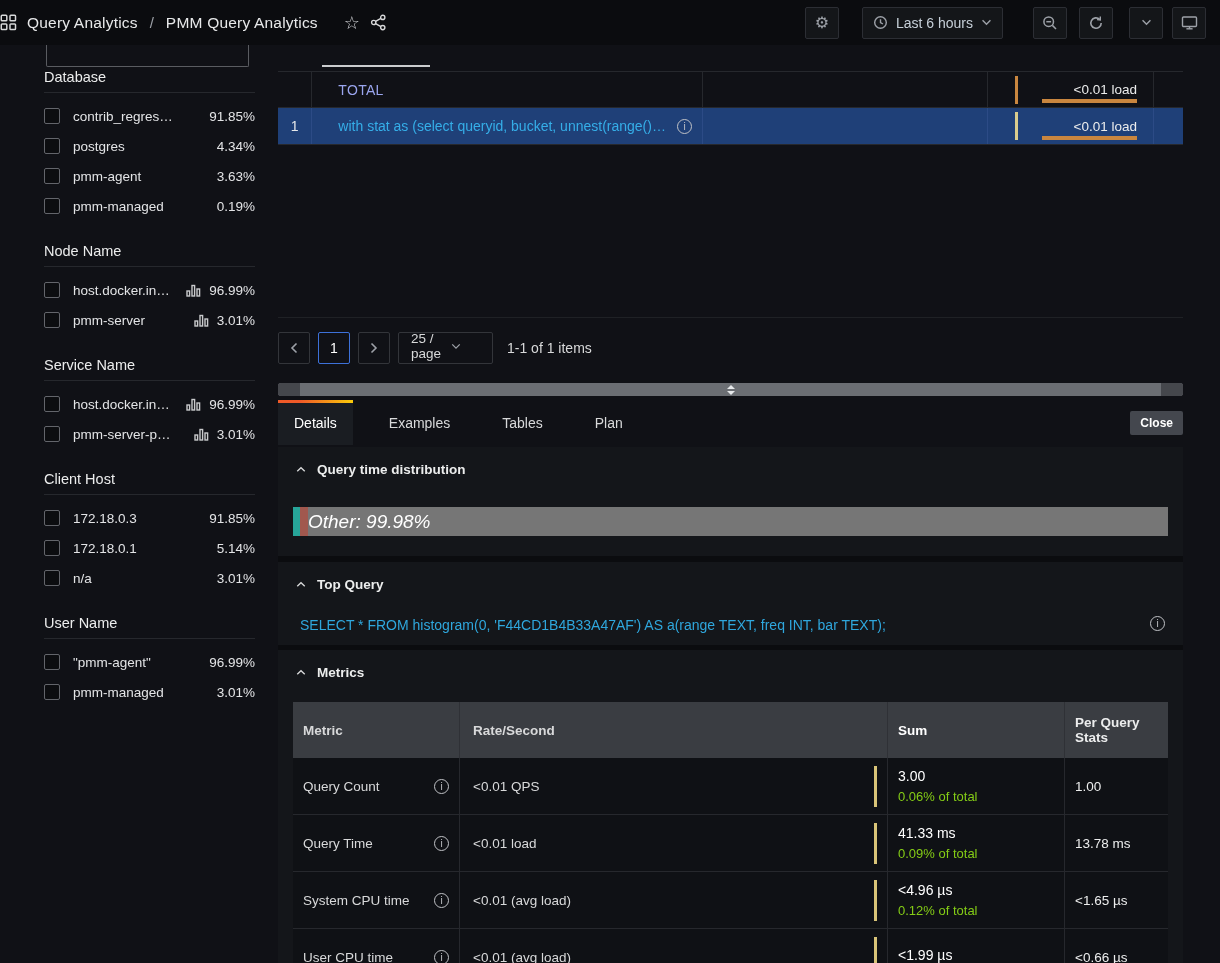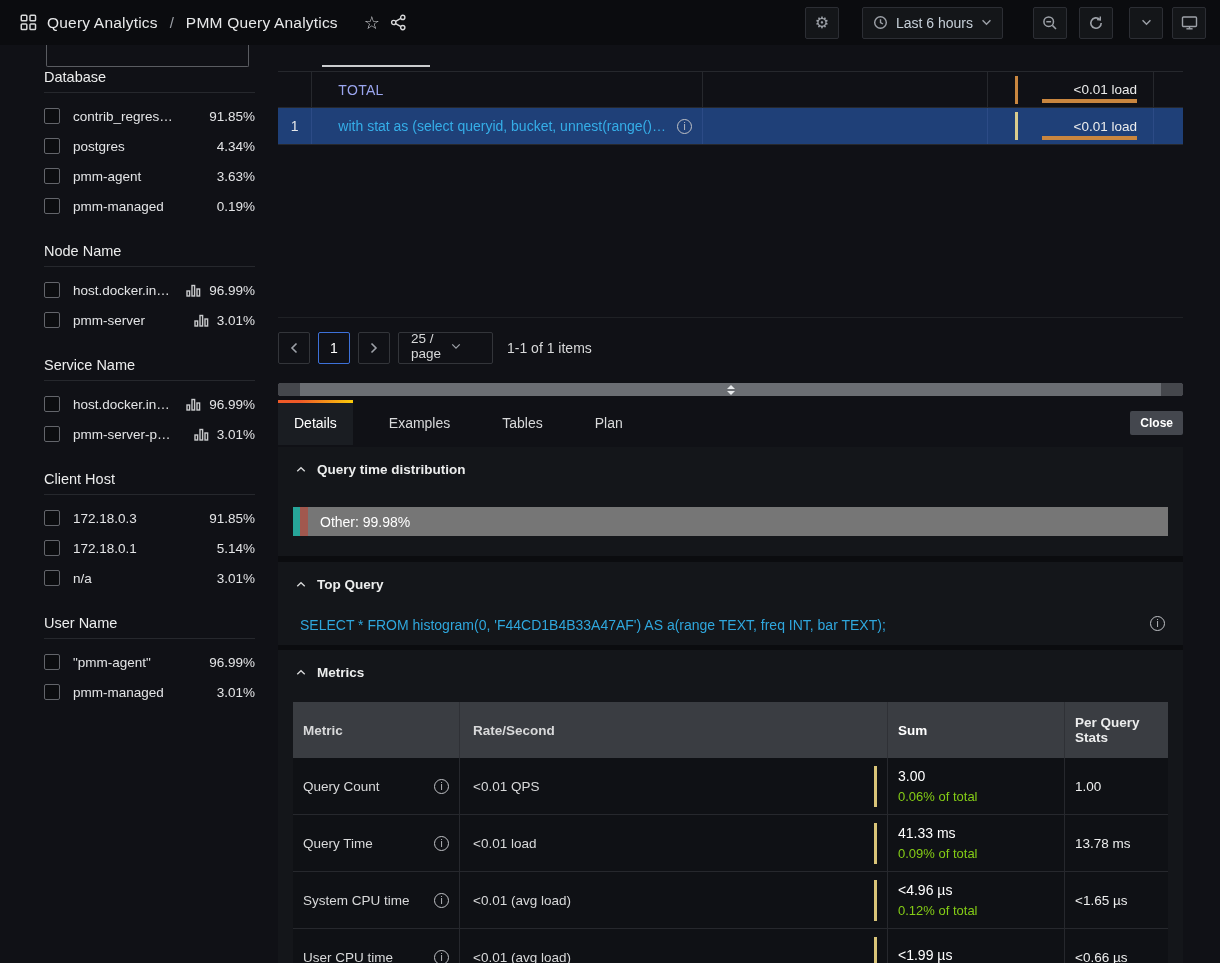--- a/index.html
+++ b/index.html
@@ -2,21 +2,21 @@
 <html><head>
 <meta charset="utf-8">
 <style>
   * { margin:0; padding:0; box-sizing:border-box; }
   html,body { width:1220px; height:963px; overflow:hidden; }
   body { background:#101116; font-family:"Liberation Sans","DejaVu Sans",sans-serif; color:#d8d9da; }
   #app { position:relative; width:1220px; height:963px; background:#101116; }
 
   
   .topnav { position:absolute; top:0; left:0; width:1220px; height:45px; background:#0b0c0f; display:flex; align-items:center; }
-  .nav-left { display:flex; align-items:center; padding-left:20px; gap:10px; }
+  .nav-left { display:flex; align-items:center; gap:10px; }
   .crumb { font-size:15.5px; font-weight:500; color:#e8e9ea; letter-spacing:.2px; }
   .crumb-sep { color:#9da1a8; font-size:15px; padding:0 2px; }
   .star { font-size:18px; color:#cfd1d4; margin-left:16px; cursor:pointer; line-height:1; }
   .icbtn { display:inline-flex; align-items:center; justify-content:center; cursor:pointer; }
   .nav-right { margin-left:auto; display:flex; align-items:center; padding-right:14px; }
   .navbtn { height:32px; min-width:34px; border:1px solid #2c2e34; background:#141619; border-radius:2px;
             display:inline-flex; align-items:center; justify-content:center; cursor:pointer; color:#9da1a8; }
   .timebtn { padding:0 10px; gap:8px;text-align:center; }
   .timebtn .tlabel { font-size:14px; font-weight:500; color:#c7d0d9; }
   .gearbtn { margin-right:23px; font-size:16px; }
@@ -99,22 +99,22 @@
   .dsection { position:absolute; left:0; width:905px; background:#14161a; }
   .sec1 { top:402px; height:109px; }
   .sec2 { top:517px; height:83px; }
   .sec3 { top:605px; height:358px; }
   .sec-head { display:flex; align-items:center; gap:11px; padding:15px 0 0 18px; cursor:pointer; }
   .sec-title { font-size:13.5px; font-weight:700; color:#eceded; }
 
   .distbar { position:absolute; left:15px; right:15px; top:60px; height:29px; display:flex; }
   .seg-a { width:7px; background:#27a599; }
   .seg-b { width:8px; background:#a1584e; }
-  .seg-other { flex:1; background:#767676; display:flex; align-items:center; padding-left:12px;
-               font-size:14px; color:#fff; }
+  .seg-other { flex:1; background:#767676; display:flex; align-items:center; 
+               font-size:19px; color:#fff;font-style:italic; }
 
   .sqlline { position:absolute; left:22px; top:55px; right:48px; font-size:14px; color:#2fa7dd; white-space:nowrap; overflow:hidden; }
   .sec2 .info-ic { position:absolute; right:18px; top:54px; color:#c0c2c6; }
 
   .mtable { position:absolute; left:15px; right:15px; top:52px; }
   .mhead { display:flex; height:56px; background:#3a3d42; }
   .mh { display:flex; align-items:center; padding:0 10px; font-size:13.5px; font-weight:700; color:#fff; border-right:1px solid #2f3136; }
   .mh:last-child { border-right:none; }
   .mrow { display:flex; height:57px; background:#0f1115; border-bottom:1px solid #26282d; }
   .mc { border-right:1px solid #26282d; display:flex; align-items:center; }

